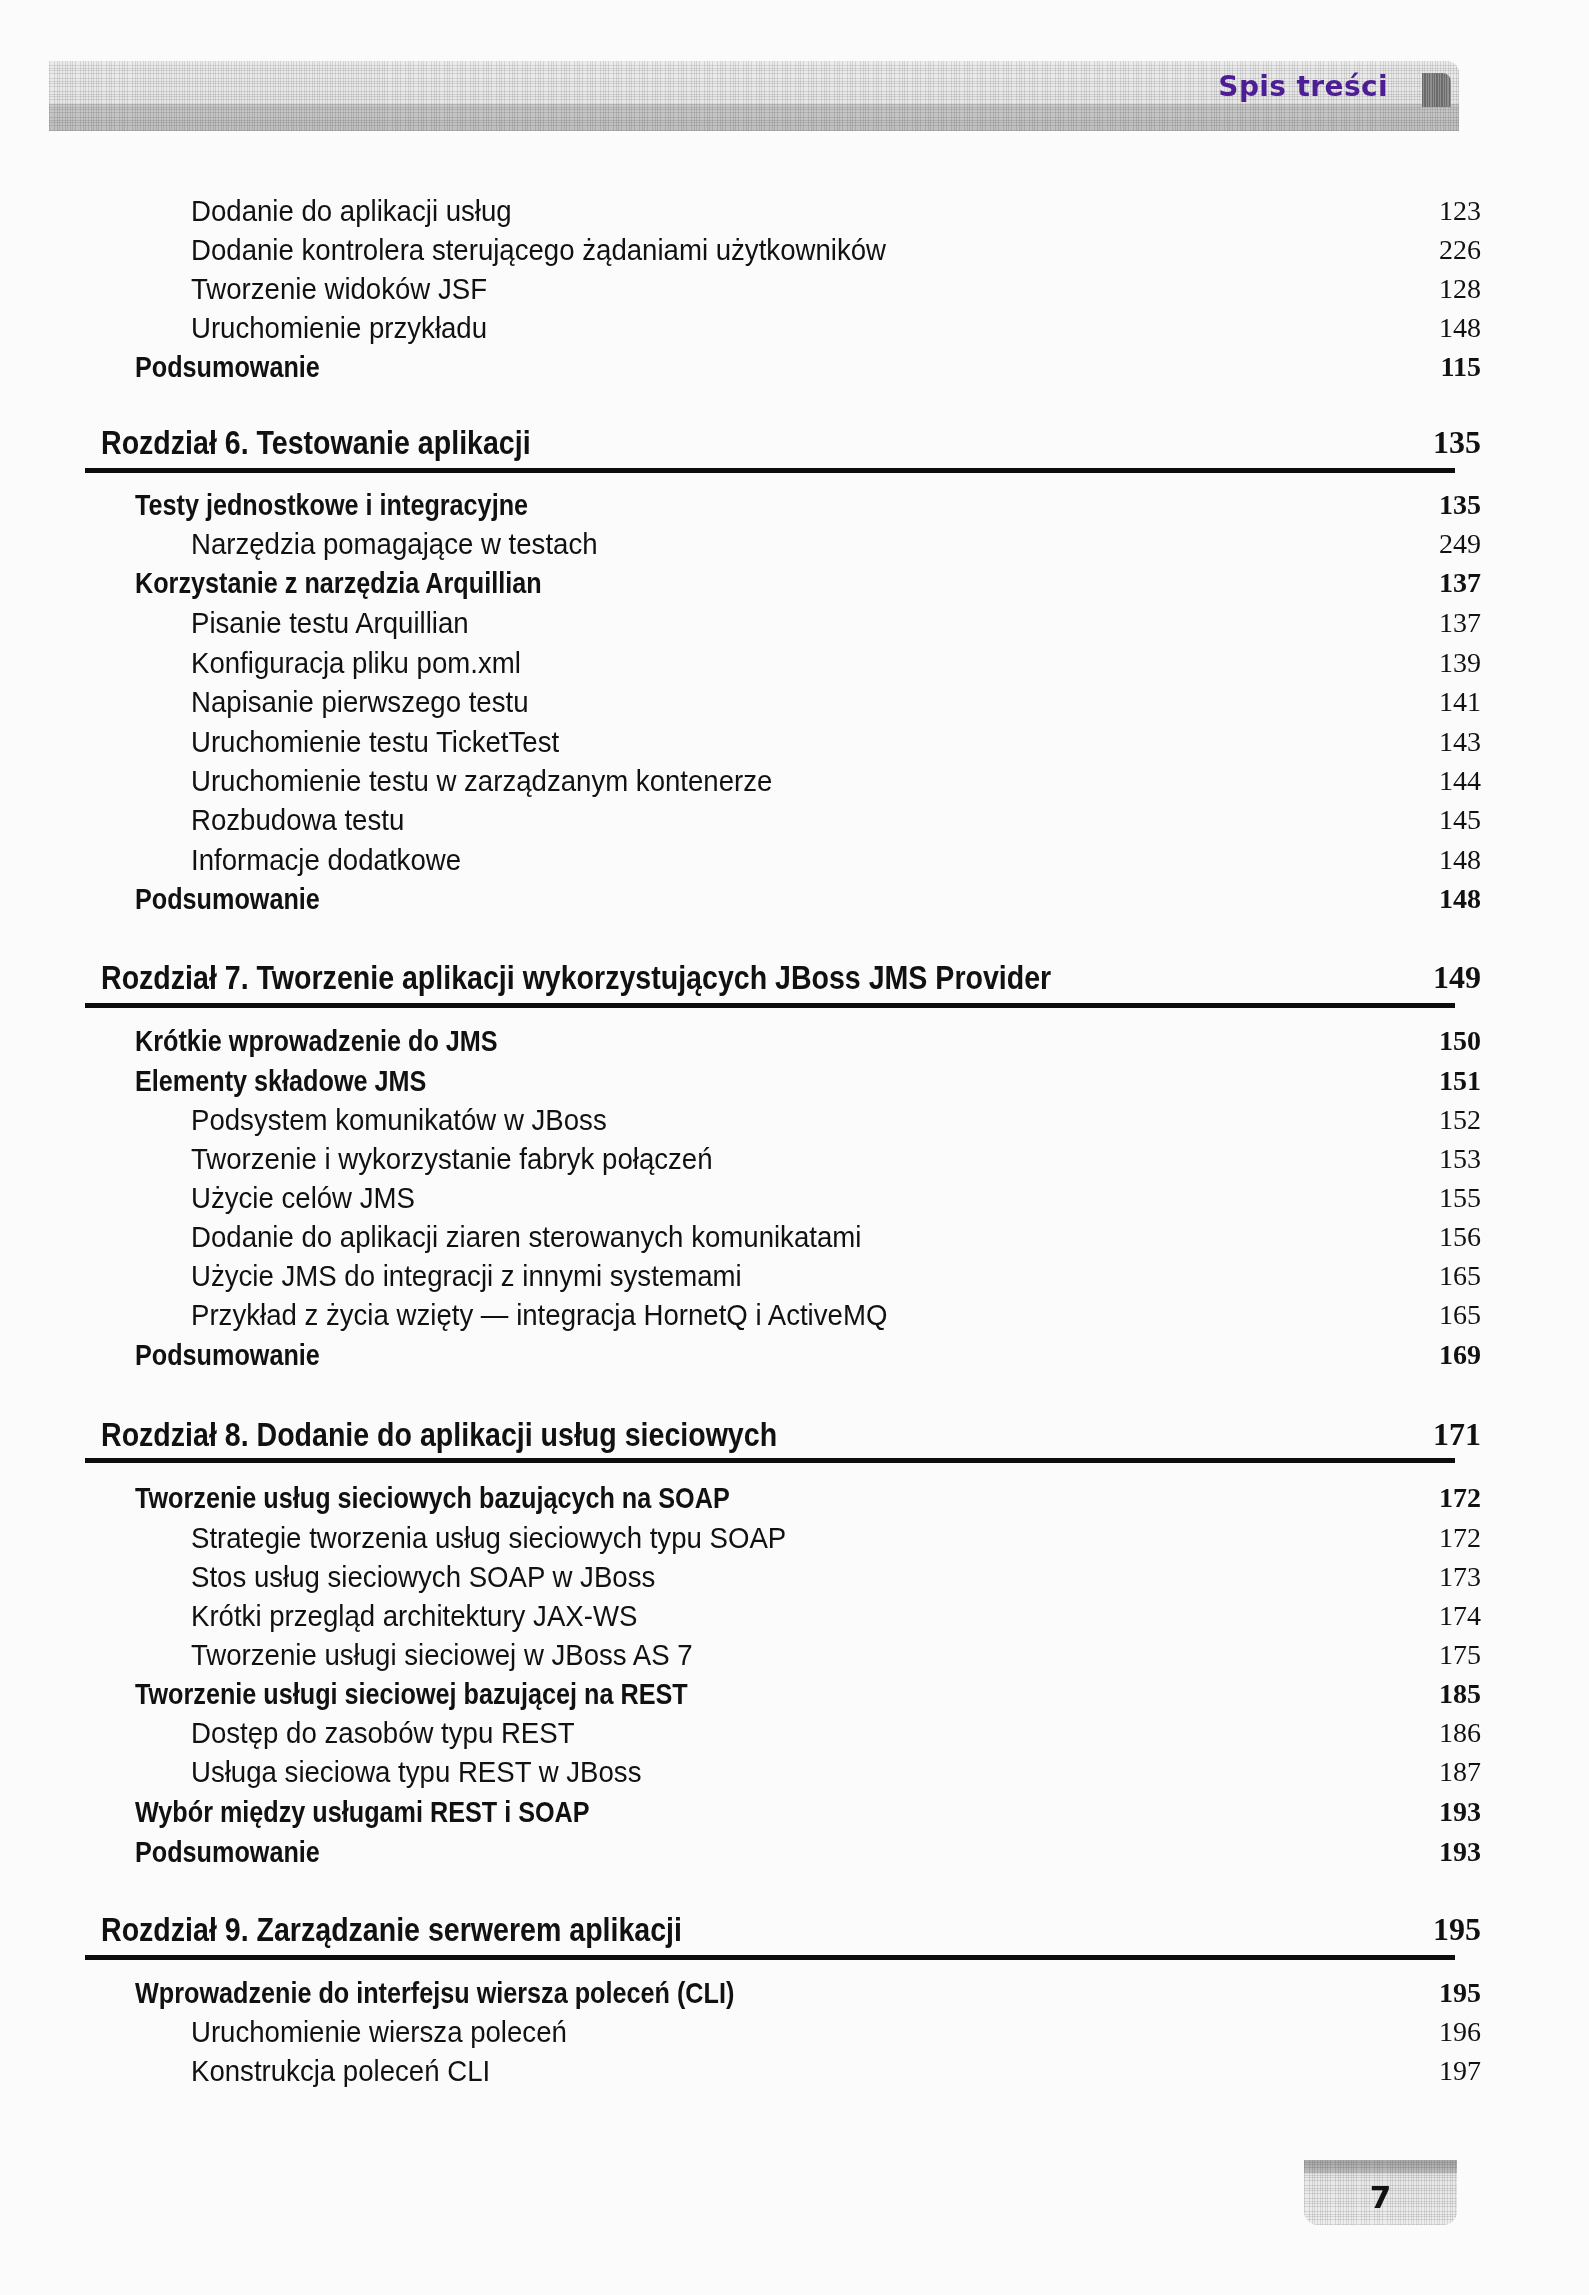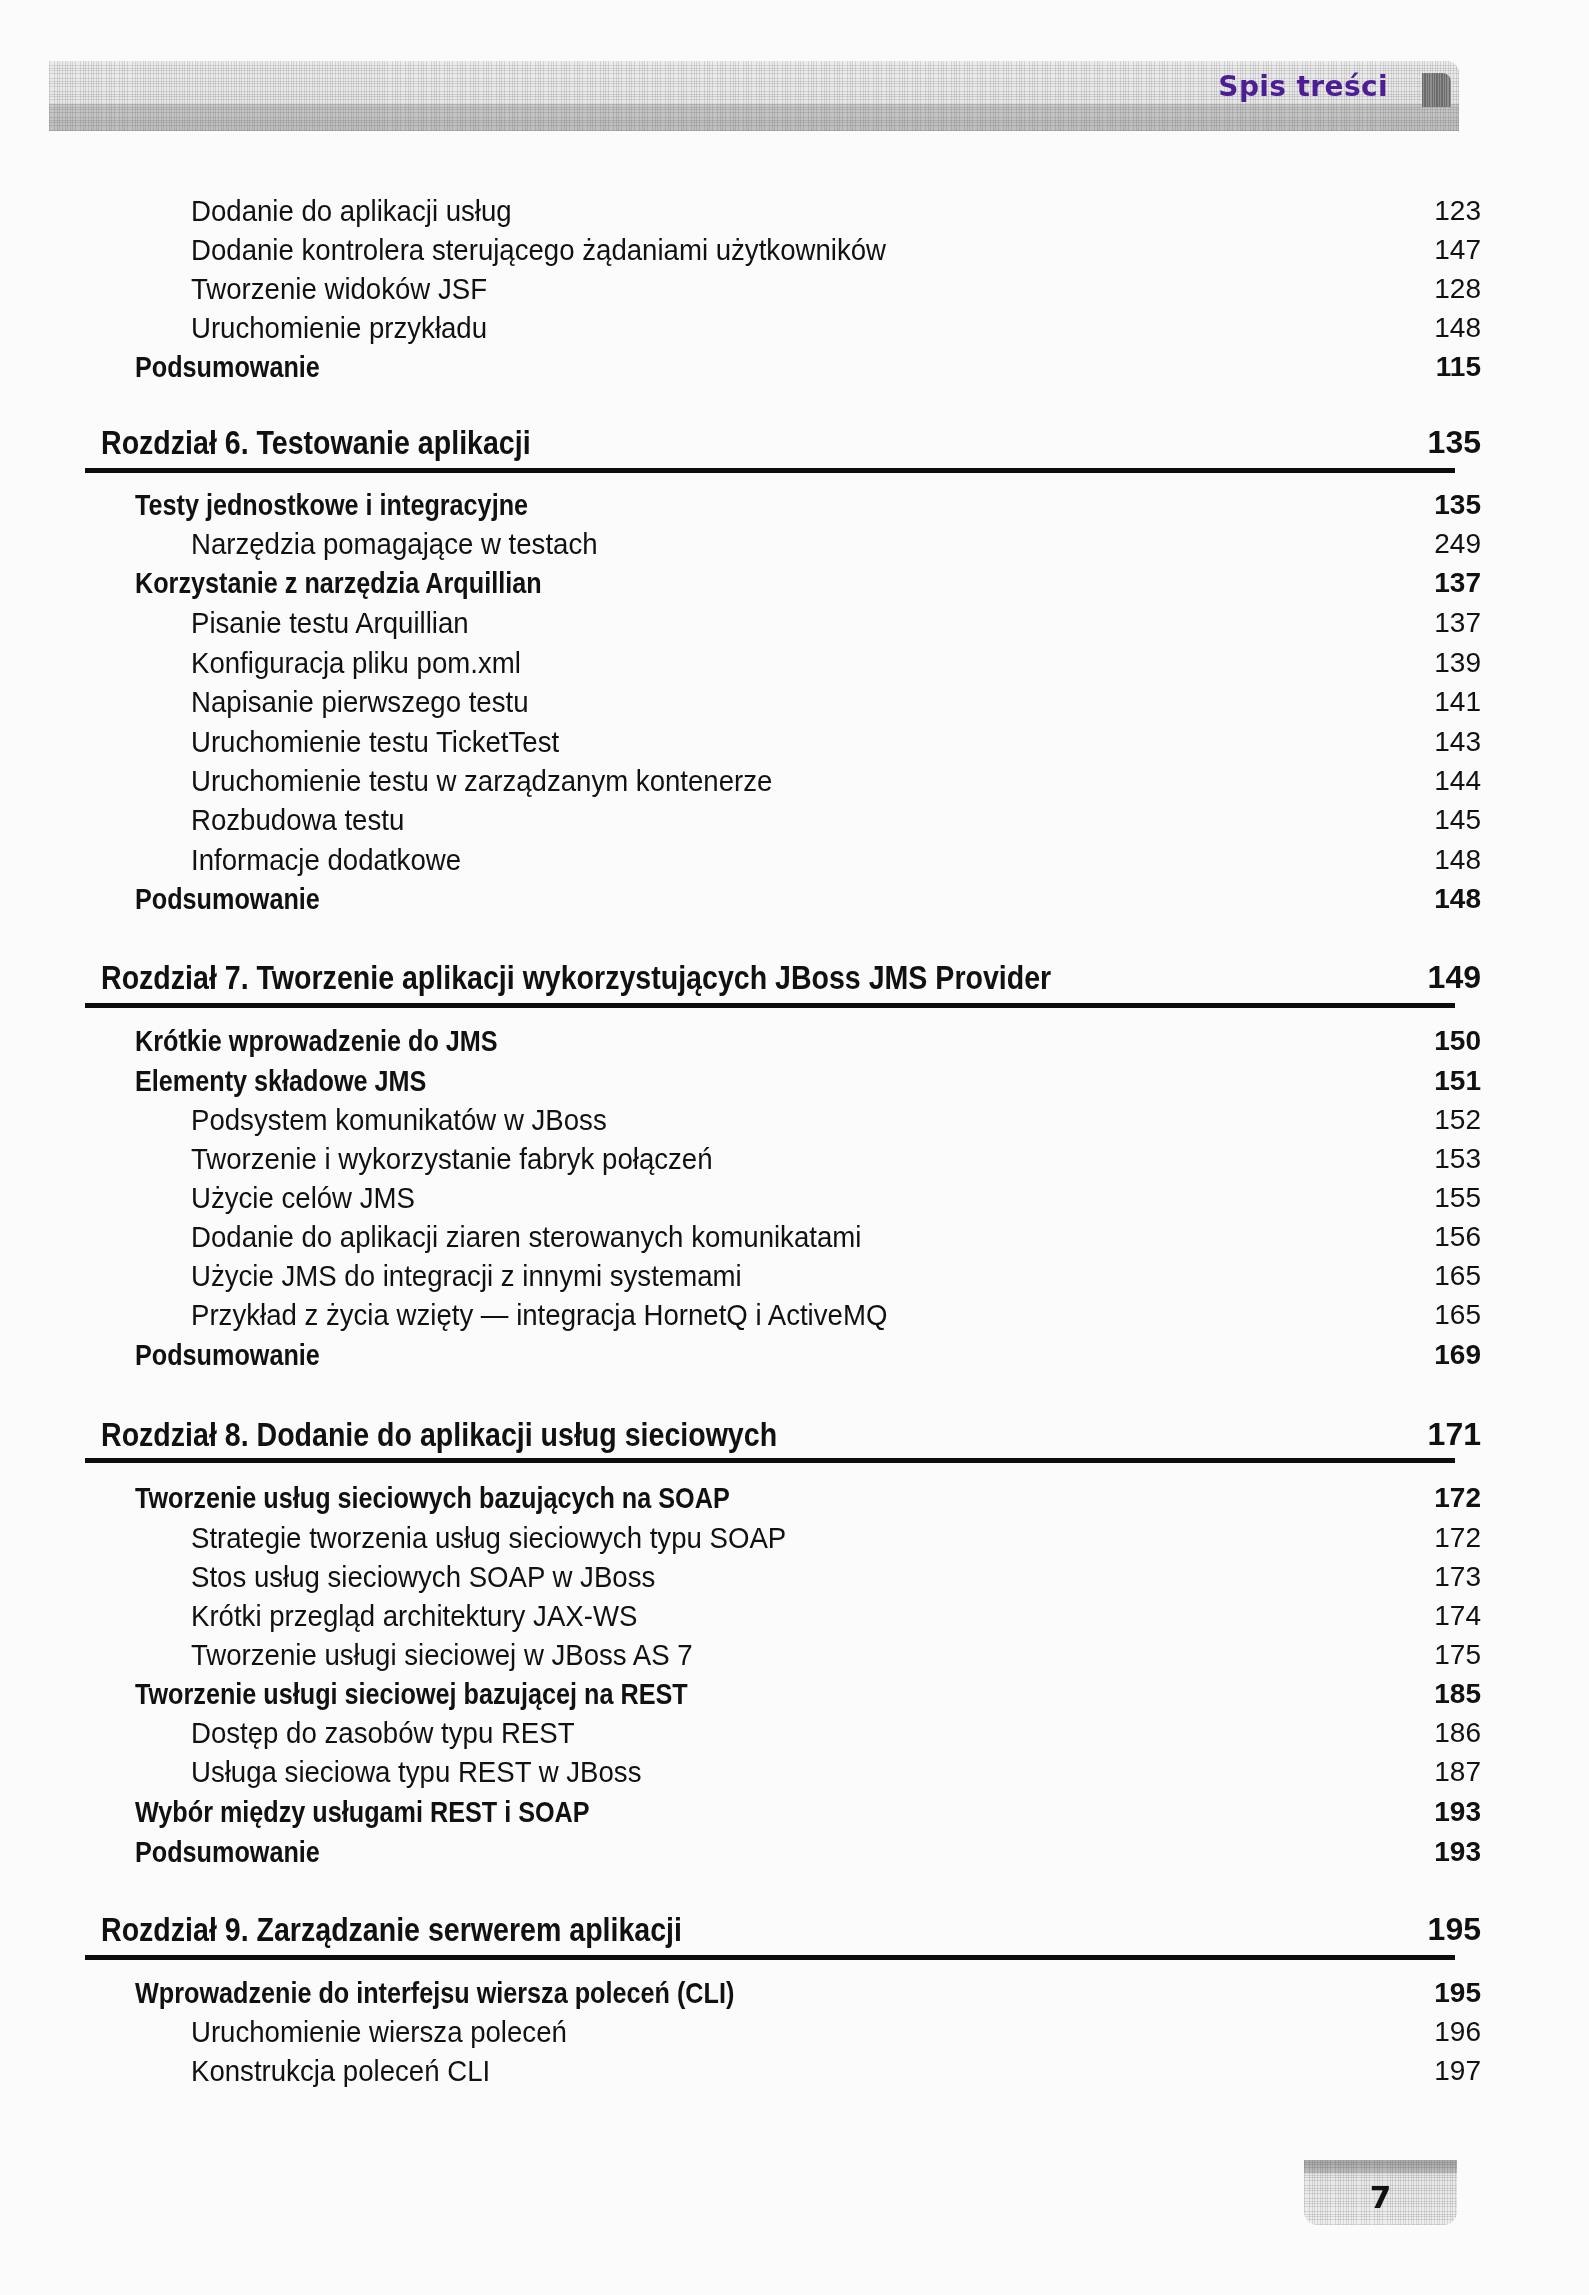--- a/index.html
+++ b/index.html
@@ -39,21 +39,21 @@
     position: absolute; left: 16px; width: 1589px; height: 39px; padding-left: 16px;
   }
   .row .label {
     position: absolute; top: 0; white-space: nowrap;
     font-family: "Liberation Sans", sans-serif;
     font-size: 30px; line-height: 39px;
     transform: scaleX(0.92); transform-origin: left center;
   }
   .row .page {
     position: absolute; top: 0; right: 140px; white-space: nowrap;
-    font-family: Liberation Sans, sans-serif;
+    font-family: Liberation Serif, serif;
     font-size: 28px; line-height: 39px; text-align: right;
   }
   .row.l2 .label { left: 175px; font-weight: normal; }
   .row.l1 .label { left: 119px; font-weight: bold; transform: scaleX(0.84); }
   .row.l1 .page { font-weight: bold; }
   .row.l2 .page { font-weight: normal; }
   .row.chapter .label { left: 85px; font-weight: bold; font-size: 34px; transform: scaleX(0.84); }
   .row.chapter .page { font-weight: bold; font-size: 32px; }
   .rule {
     position: absolute; left: 85px; width: 1370px; height: 5.1px; background: #0d0d0d;
@@ -80,21 +80,21 @@
 <div class="header-tab"></div>
 
 <div class="toc">
 
   <div class="row l2" style="top:191px">
       <span class="label">Dodanie do aplikacji usług</span>
       <span class="page">123</span>
     </div>
   <div class="row l2" style="top:230px">
       <span class="label">Dodanie kontrolera sterującego żądaniami użytkowników</span>
-      <span class="page">147</span>
+      <span class="page">226</span>
     </div>
   <div class="row l2" style="top:269px">
       <span class="label">Tworzenie widoków JSF</span>
       <span class="page">128</span>
     </div>
   <div class="row l2" style="top:308px">
       <span class="label">Uruchomienie przykładu</span>
       <span class="page">148</span>
     </div>
   <div class="row l1" style="top:347px">

